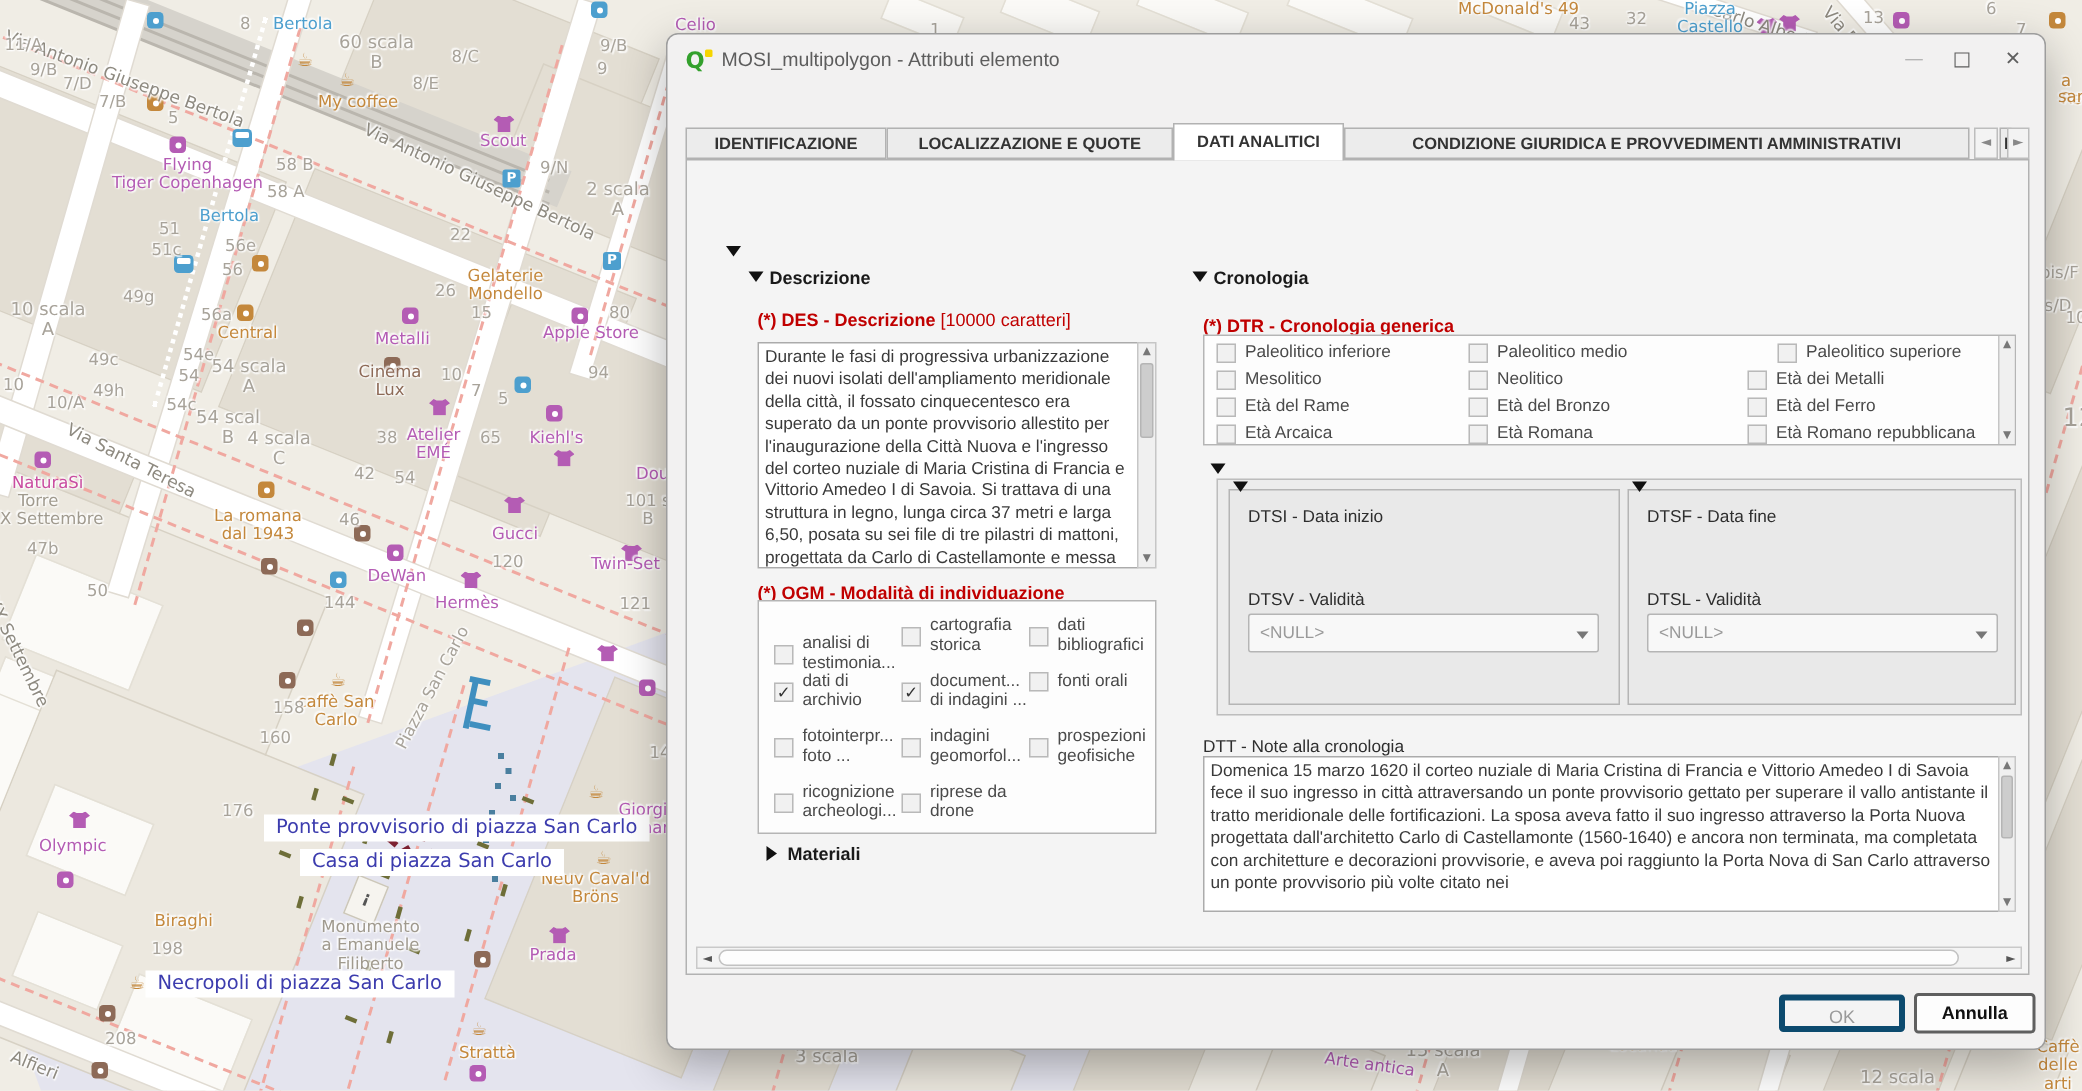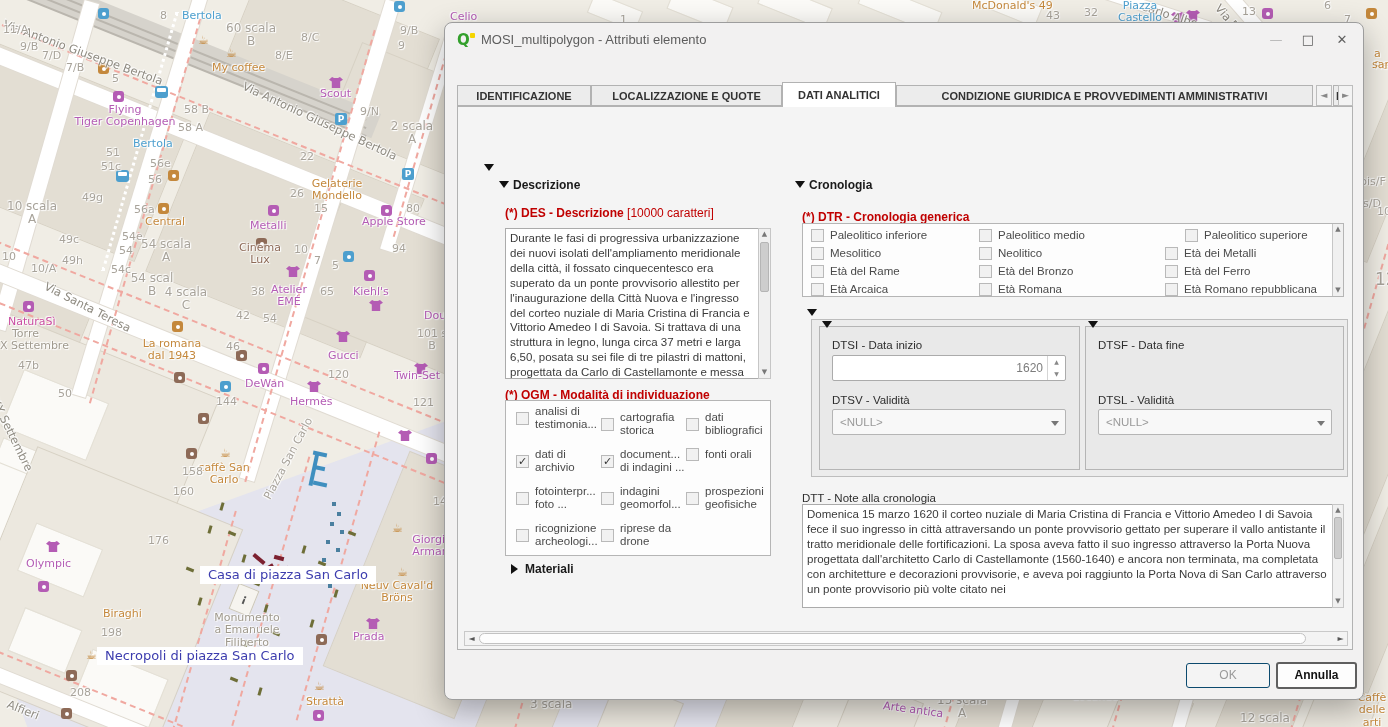--- a/index.html
+++ b/index.html
@@ -73,21 +73,21 @@
   .spin .btns{position:absolute;right:0;top:0;bottom:0;width:17px;border-left:1px solid #d5d5d5;}
   .spin .u,.spin .d{position:absolute;left:0;right:0;height:50%;font:6px/11px "DejaVu Sans",sans-serif;color:#888;text-align:center;}
   .spin .d{bottom:0;}
   .combo{position:absolute;background:#f8f8f8;border:1px solid #b5b5b5;border-radius:2px;box-sizing:border-box;height:26px;}
   .combo .val{position:absolute;left:7px;top:0;bottom:0;font-size:11.5px;color:#9a9a9a;line-height:24px;}
   .combo .caret{position:absolute;right:6px;top:11px;width:0;height:0;border-left:4px solid transparent;border-right:4px solid transparent;border-top:5px solid #777;}
   .hsb{position:absolute;left:19px;top:608px;width:884px;height:15px;background:#f3f3f3;border:1px solid #c9c9c9;box-sizing:border-box;}
   .hsb .ar{position:absolute;top:0;bottom:0;width:13px;font:8px/13px "DejaVu Sans",sans-serif;color:#555;text-align:center;}
   .hsb .thumb{position:absolute;top:1px;bottom:1px;left:14px;width:825px;background:#fdfdfd;border:1px solid #c2c2c2;border-radius:6px;}
   .btn{position:absolute;box-sizing:border-box;text-align:center;font-size:12px;}
-  .btn.ok{left:741px;top:640px;width:84px;height:25px;background:#f4f4f4;border:1px solid #0c4a6e;border-radius:3px;color:#9a9a9a;line-height:23px;}
+  .btn.ok{left:741px;top:640px;width:84px;height:25px;background:#f4f4f4;border:4px solid #0c4a6e;border-radius:3px;color:#9a9a9a;line-height:23px;}
   .btn.cancel{left:831px;top:639px;width:81px;height:27px;background:#fdfdfd;border:2px solid #5f5f5f;border-radius:3px;color:#111;font-weight:bold;line-height:23px;}
 </style>
 </head>
 <body>
 
 <div id="map">
     <div class="piazza" style="left: 20px; top: 450px; width: 760px; height: 380px; transform: rotate(-20deg);"></div>
     <div class="bld" style="left: -50px; top: 75px; width: 220px; height: 150px; transform: rotate(22deg);"></div>
     <div class="bld" style="left: 235px; top: 0px; width: 190px; height: 110px; transform: rotate(22deg);"></div>
     <div class="bld" style="left: 340px; top: 70px; width: 160px; height: 90px; transform: rotate(22deg);"></div>
@@ -474,20 +474,21 @@
     <div class="mlabel" style="left: 1324px; top: 0px; color: rgb(168, 163, 154); font-size: 11px;">6</div>
     <div class="mlabel" style="left: 1344px; top: 14px; color: rgb(168, 163, 154); font-size: 11px;">7</div>
     <div class="mlabel" style="left: 530px; top: 698px; color: rgb(168, 163, 154); font-size: 12px;">3 scala</div>
     <div class="mlabel ctr" style="left: 962px; top: 694px; color: rgb(168, 163, 154); font-size: 12px;">15 scala
 A</div>
     <div class="mlabel" style="left: 1240px; top: 712px; color: rgb(168, 163, 154); font-size: 12px;">12 scala</div>
     <div class="mlabel" style="left: 1360px; top: 176px; color: rgb(168, 163, 154); font-size: 11px;">bis/F</div>
     <div class="mlabel" style="left: 1360px; top: 198px; color: rgb(168, 163, 154); font-size: 11px;">is/D</div>
     <div class="mlabel" style="left: 1377px; top: 206px; color: rgb(168, 163, 154); font-size: 11px;">10</div>
     <div class="mlabel" style="left: 1375px; top: 270px; color: rgb(168, 163, 154); font-size: 17px;">12</div>
+    <div class="tip" style="left: 176px; top: 543px; color: rgb(60, 60, 174);">Ponte provvisorio di piazza San Carlo</div>
     <div class="tip" style="left: 200px; top: 566px; color: rgb(60, 60, 174);">Casa di piazza San Carlo</div>
     <div class="tip" style="left: 97px; top: 647px; color: rgb(60, 60, 174);">Necropoli di piazza San Carlo</div>
   </div>
 
 <div id="dlg">
   <div class="titlebar">
     <span class="qicon">Q</span>
     <span class="dtitle">MOSI_multipolygon - Attributi elemento</span>
     <span class="wbtn min" style="right:72px;">—</span>
     <span class="wbtn" style="right:40px;">□</span>
@@ -515,21 +516,21 @@
     </div>
     <div class="tarea" style="left:47px;top:121px;width:254px;height:151px;">Durante le fasi di progressiva urbanizzazione dei nuovi isolati dell'ampliamento meridionale della città, il fossato cinquecentesco era superato da un ponte provvisorio allestito per l'inaugurazione della Città Nuova e l'ingresso del corteo nuziale di Maria Cristina di Francia e Vittorio Amedeo I di Savoia. Si trattava di una struttura in legno, lunga circa 37 metri e larga 6,50, posata su sei file di tre pilastri di mattoni, progettata da Carlo di Castellamonte e messa in opera dal maestro luganese Damiano Pozzo. Rimase in uso per soli</div>
     <div class="vsb" style="left:300px;top:121px;height:151px;">
       <div class="ar" style="top:0;">▲</div>
         <div class="thumb" style="top:13px;height:48px;"></div>
         <div class="ar" style="bottom:0;">▼</div>
     </div>
 
     <div class="redlabel" style="left:47px;top:281px;">(*) OGM - Modalità di individuazione</div>
     <div class="cbbox" style="left:47px;top:293px;width:266px;height:156px;">
-      <div class="cbitem" style="left:10px;top:4px;">
+      <div class="cbitem" style="left:10px;top:22px;">
           <span class="cb"></span>
           <span class="cblab">analisi di
 testimonia...</span>
         </div>
       <div class="cbitem" style="left:95px;top:10px;">
           <span class="cb"></span>
           <span class="cblab">cartografia
 storica</span>
         </div>
       <div class="cbitem" style="left:180px;top:10px;">
@@ -639,27 +640,20 @@
           <div class="ar" style="bottom:0;">▼</div>
       </div>
     </div>
 
     <div class="tri-d" style="left:349px;top:202px;"></div>
     <div class="panel" style="left:353px;top:212px;width:537px;height:158px;"></div>
 
     <div class="panel inner" style="left:361px;top:219px;width:261px;height:144px;"></div>
     <div class="tri-d" style="left:364px;top:214px;"></div>
     <div class="fldlabel" style="left:374px;top:232px;">DTSI - Data inizio</div>
-    <div class="spin" style="left:374px;top:248px;width:234px;">
-      <span class="val">1620</span>
-      <span class="btns">
-          <span class="u">▲</span>
-          <span class="d">▼</span>
-        </span>
-    </div>
     <div class="fldlabel" style="left:374px;top:287px;">DTSV - Validità</div>
     <div class="combo" style="left:374px;top:302px;width:234px;">
       <span class="val">&lt;NULL&gt;</span>
       <span class="caret"></span>
     </div>
 
     <div class="panel inner" style="left:627px;top:219px;width:259px;height:144px;"></div>
     <div class="tri-d" style="left:630px;top:214px;"></div>
     <div class="fldlabel" style="left:640px;top:232px;">DTSF - Data fine</div>
     <div class="fldlabel" style="left:640px;top:287px;">DTSL - Validità</div>

